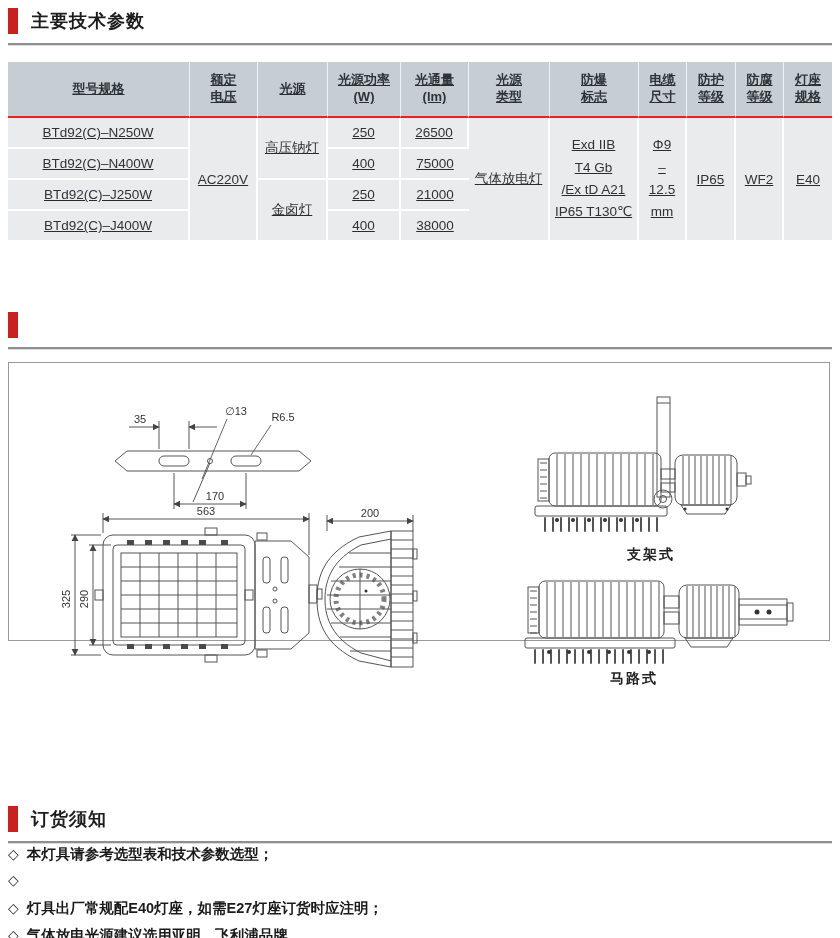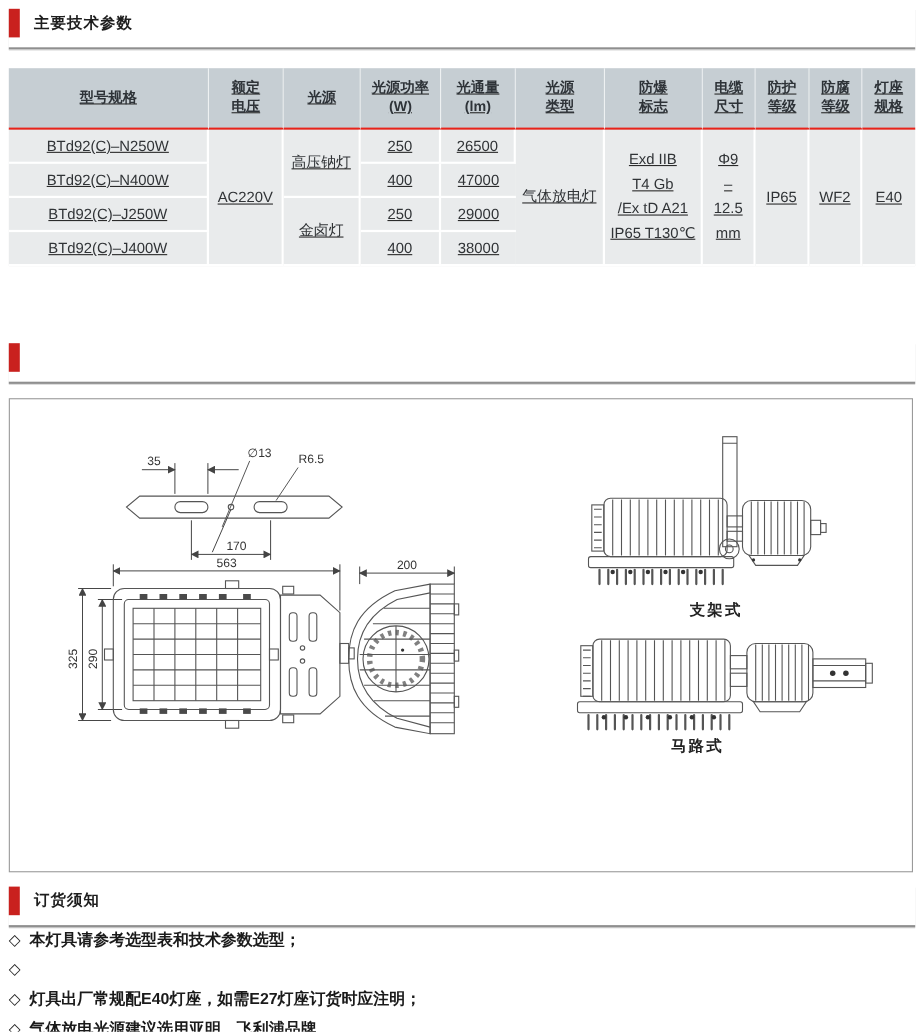--- a/index.html
+++ b/index.html
@@ -6,21 +6,21 @@
   body{
     width:840px;height:938px;position:relative;background:#ffffff;
     font-family:"Liberation Sans","DejaVu Sans",sans-serif;
     color:#2b2b2b;overflow:hidden;
   }
   .sec-header{
     position:absolute;left:8px;right:8px;display:flex;align-items:center;gap:13px;
     padding-bottom:9px;border-bottom:2px solid #8f8f8f;box-shadow:0 1px 0 #dcdcdc;
   }
   .sec-bar{width:10px;height:26px;background:#c9211e;flex:0 0 auto;}
-  .sec-title{font-size:14px;font-weight:bold;color:#1d1d1d;letter-spacing:1px;}
+  .sec-title{font-size:18px;font-weight:bold;color:#1d1d1d;letter-spacing:1px;}
   
   .spec-table{
     position:absolute;left:8px;top:62px;width:824px;border-collapse:separate;border-spacing:0;
     table-layout:fixed;
     text-decoration:underline;
   }
   .spec-table th{
     background:#c6ced3;color:#2e3338;font-size:13px;font-weight:bold;line-height:1.3;
     text-align:center;vertical-align:middle;height:54px;padding:0 2px;
     border-right:1px solid #eef1f2;border-bottom:2px solid #e8231a;white-space:pre-line;
@@ -28,21 +28,21 @@
   .spec-table th:last-child{border-right:none;}
   .spec-table td{
     background:#e9ebec;color:#303336;font-size:13.5px;text-align:center;vertical-align:middle;
     height:29px;padding:0 2px;border-right:2px solid #ffffff;border-bottom:2px solid #ffffff;
     white-space:pre-line;
   }
   .spec-table td.multiline{line-height:1.65;}
   .spec-table td:last-child{border-right:none;}
   
   .drawbox{
-    position:absolute;left:8px;top:362px;width:822px;height:431px;
+    position:absolute;left:8px;top:362px;width:822px;height:279px;
     border:1px solid #9a9a9a;background:#ffffff;box-sizing:border-box;
   }
   .drawbox svg{position:absolute;left:0;top:0;}
   .dim-text{font-size:11px;fill:#333;}
   .cn-label{font-size:14px;font-weight:bold;fill:#222;letter-spacing:2px;}
   
   .notes{position:absolute;left:8px;top:845px;right:8px;}
   .note-row{display:flex;align-items:baseline;gap:8px;height:27px;
     font-size:14.5px;font-weight:bold;color:#1a1a1a;}
   .note-bullet{font-size:14px;color:#222;}
@@ -109,27 +109,27 @@
 –
 12.5
 mm</td>
       <td rowspan="4">IP65</td>
       <td rowspan="4">WF2</td>
       <td rowspan="4">E40</td>
     </tr>
     <tr>
       <td>BTd92(C)–N400W</td>
       <td>400</td>
-      <td>47000</td>
+      <td>75000</td>
     </tr>
     <tr>
       <td>BTd92(C)–J250W</td>
       <td rowspan="2">金卤灯</td>
       <td>250</td>
-      <td>29000</td>
+      <td>21000</td>
     </tr>
     <tr>
       <td>BTd92(C)–J400W</td>
       <td>400</td>
       <td>38000</td>
     </tr>
   </tbody>
 </table>
 
 <div class="sec-header" style="top:312px">

